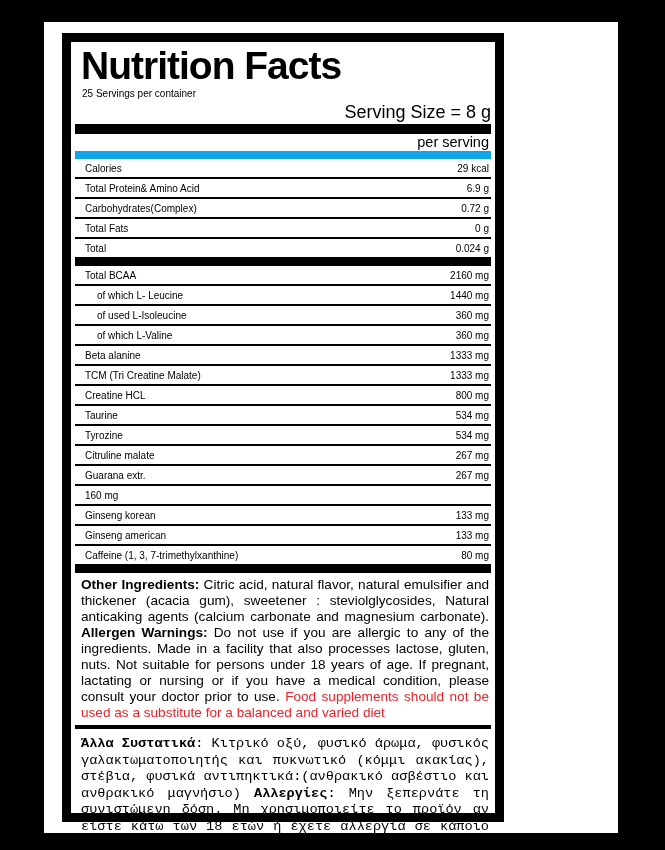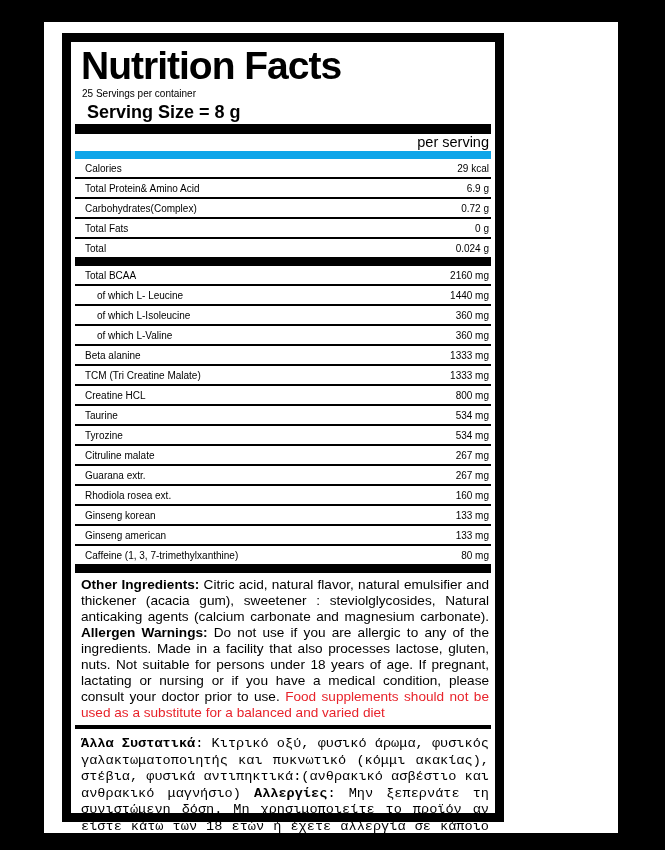--- a/index.html
+++ b/index.html
@@ -33,24 +33,25 @@
     margin: 4px 0 0 6px;
     white-space: nowrap;
   }
   .servings {
     font-size: 10px;
     line-height: 16px;
     margin-left: 7px;
   }
   .serving-size {
     font-size: 18px;
-    font-weight: bold;
+    font-weight: normal;
     line-height: 20px;
     margin-left: 12px;
     margin-bottom: 2px;
+    text-align: right;
   }
   .bar-thick { height: 10px; background: #000; }
   .bar-mid   { height: 9px;  background: #000; }
 
   .per-serving {
     text-align: right;
     font-size: 14.5px;
     line-height: 17px;
     padding-right: 2px;
     border-bottom: 8px solid #0ea5e9;
@@ -129,21 +130,21 @@
       <div class="rows">
           <div class="row">
             <span class="nname">Total BCAA</span>
             <span class="nval">2160 mg</span>
           </div>
           <div class="row indent">
             <span class="nname">of which L- Leucine</span>
             <span class="nval">1440 mg</span>
           </div>
           <div class="row indent">
-            <span class="nname">of which L-Isoleucine</span>
+            <span class="nname">of used L-Isoleucine</span>
             <span class="nval">360 mg</span>
           </div>
           <div class="row indent">
             <span class="nname">of which L-Valine</span>
             <span class="nval">360 mg</span>
           </div>
           <div class="row">
             <span class="nname">Beta alanine</span>
             <span class="nval">1333 mg</span>
           </div>
@@ -165,21 +166,20 @@
           </div>
           <div class="row">
             <span class="nname">Citruline malate</span>
             <span class="nval">267 mg</span>
           </div>
           <div class="row">
             <span class="nname">Guarana extr.</span>
             <span class="nval">267 mg</span>
           </div>
           <div class="row">
-            <span class="nname">Rhodiola rosea ext.</span>
             <span class="nval">160 mg</span>
           </div>
           <div class="row">
             <span class="nname">Ginseng korean</span>
             <span class="nval">133 mg</span>
           </div>
           <div class="row">
             <span class="nname">Ginseng american</span>
             <span class="nval">133 mg</span>
           </div>

